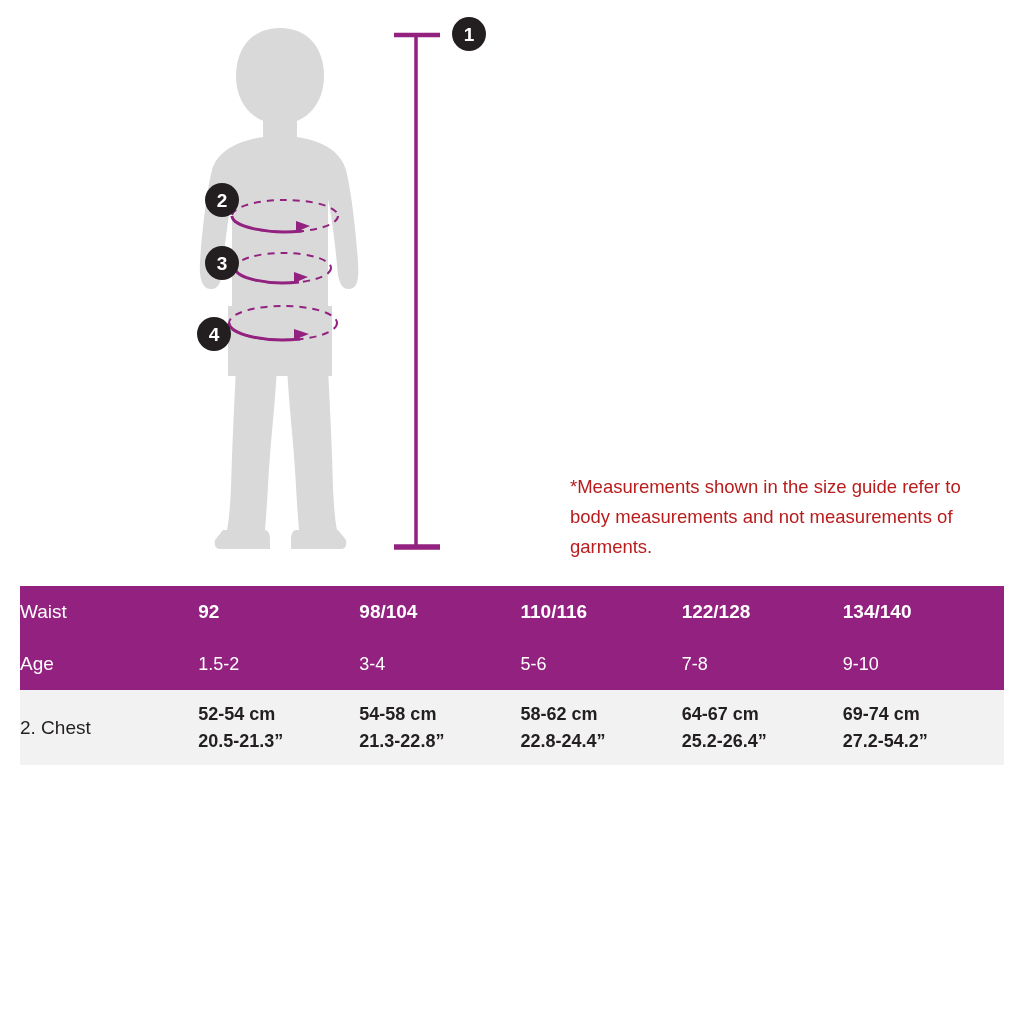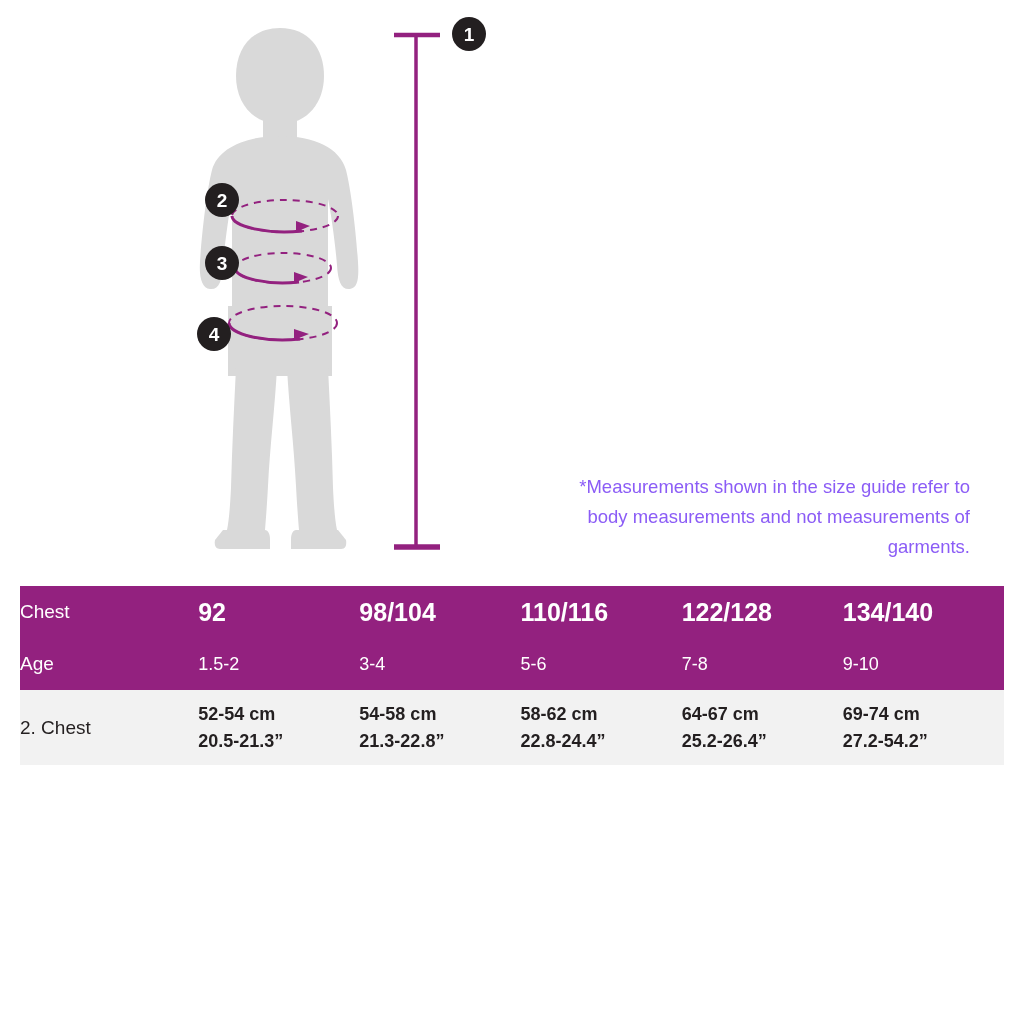--- a/index.html
+++ b/index.html
@@ -47,22 +47,21 @@
   #badge-2 { left: 205px; top: 183px; }
   #badge-3 { left: 205px; top: 246px; }
   #badge-4 { left: 197px; top: 317px; }
 
   #note {
     position: absolute;
     left: 570px; top: 472px;
     width: 400px;
     font-size: 18.5px;
     line-height: 1.63;
-    color: #8b5cf6;
-    text-align: right;
+    color: #b91c1c;
   }
 
   
   #size-table {
     position: absolute;
     left: 20px; top: 586px;
     width: 984px;
     border-collapse: collapse;
     table-layout: fixed;
   }
@@ -78,21 +77,21 @@
   .hdr-row td, .hdr-row th {
     background: #93217f;
     color: #ffffff;
   }
   .hdr-row.r1 td, .hdr-row.r1 th { height: 52px; }
   .hdr-row.r2 td, .hdr-row.r2 th { height: 52px; }
 
   .cell-pad { padding-left: 18px; }
 
   .hdr-label { font-size: 19px; font-weight: normal; }
-  .hdr-value-bold { font-size: 25px; font-weight: bold; }
+  .hdr-value-bold { font-size: 19px; font-weight: bold; }
   .hdr-value-norm { font-size: 18px; font-weight: normal; }
 
   .body-row td { height: 75px; }
   .body-row.alt td { background: #f2f2f2; }
   .body-row td { background: #ffffff; }
 
   .row-label {
     font-size: 19px;
     color: #231f20;
     font-weight: normal;
@@ -167,21 +166,21 @@
     <colgroup>
       <col class="c0">
         <col class="cx">
         <col class="cx">
         <col class="cx">
         <col class="cx">
         <col class="cx">
     </colgroup>
     <tbody>
       <tr class="hdr-row r1">
-        <th class="cell-pad hdr-label">Chest</th>
+        <th class="cell-pad hdr-label">Waist</th>
         <th class="cell-pad hdr-value-bold">92</th>
         <th class="cell-pad hdr-value-bold">98/104</th>
         <th class="cell-pad hdr-value-bold">110/116</th>
         <th class="cell-pad hdr-value-bold">122/128</th>
         <th class="cell-pad hdr-value-bold">134/140</th>
       </tr>
       <tr class="hdr-row r2">
         <th class="cell-pad hdr-label">Age</th>
         <td class="cell-pad hdr-value-norm">1.5-2</td>
         <td class="cell-pad hdr-value-norm">3-4</td>

